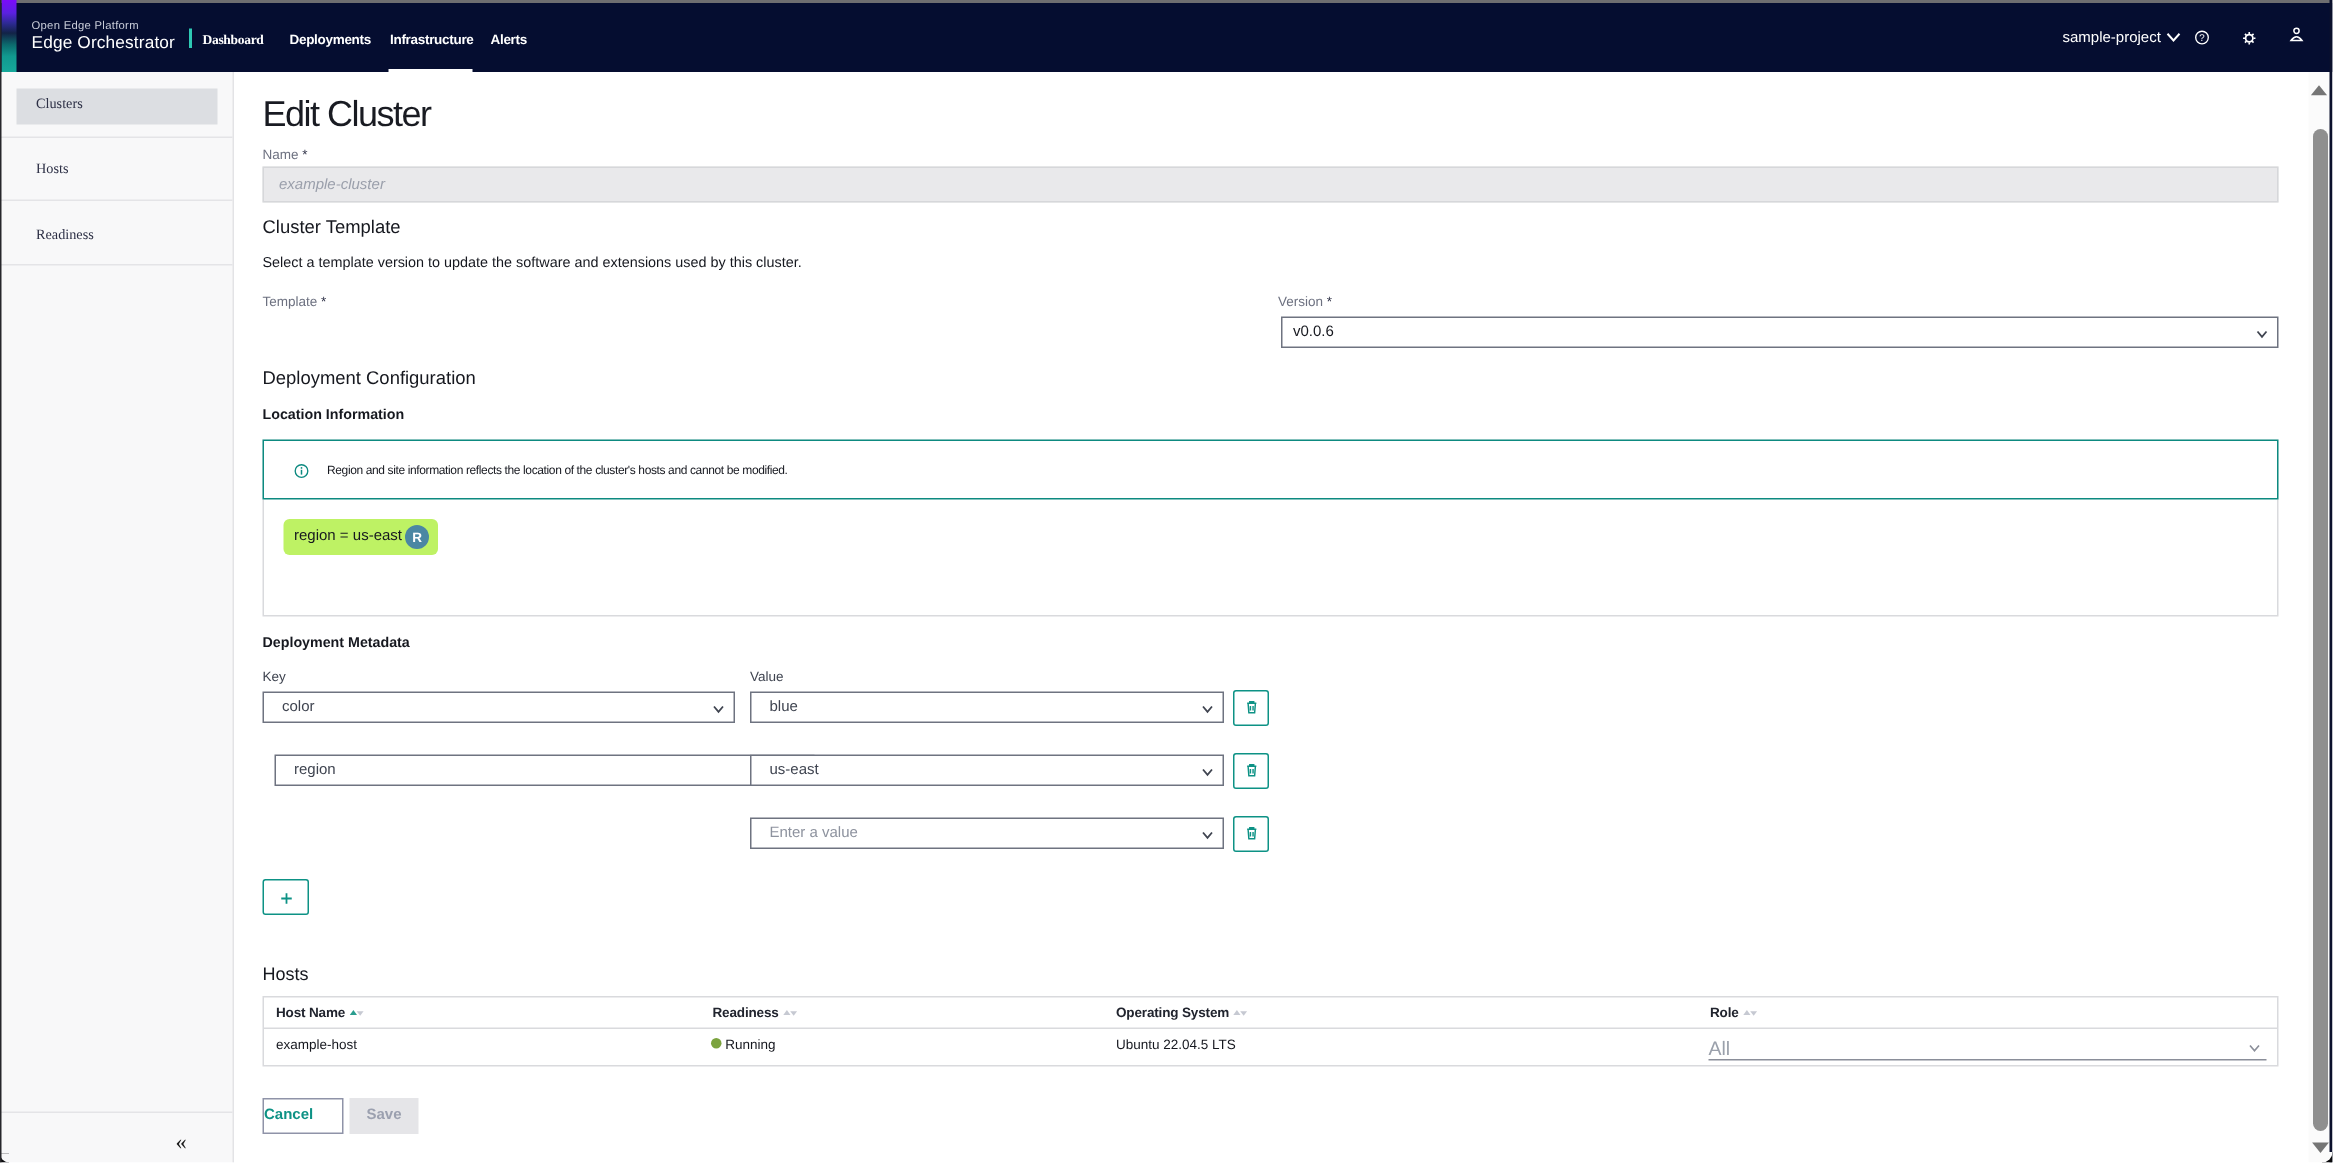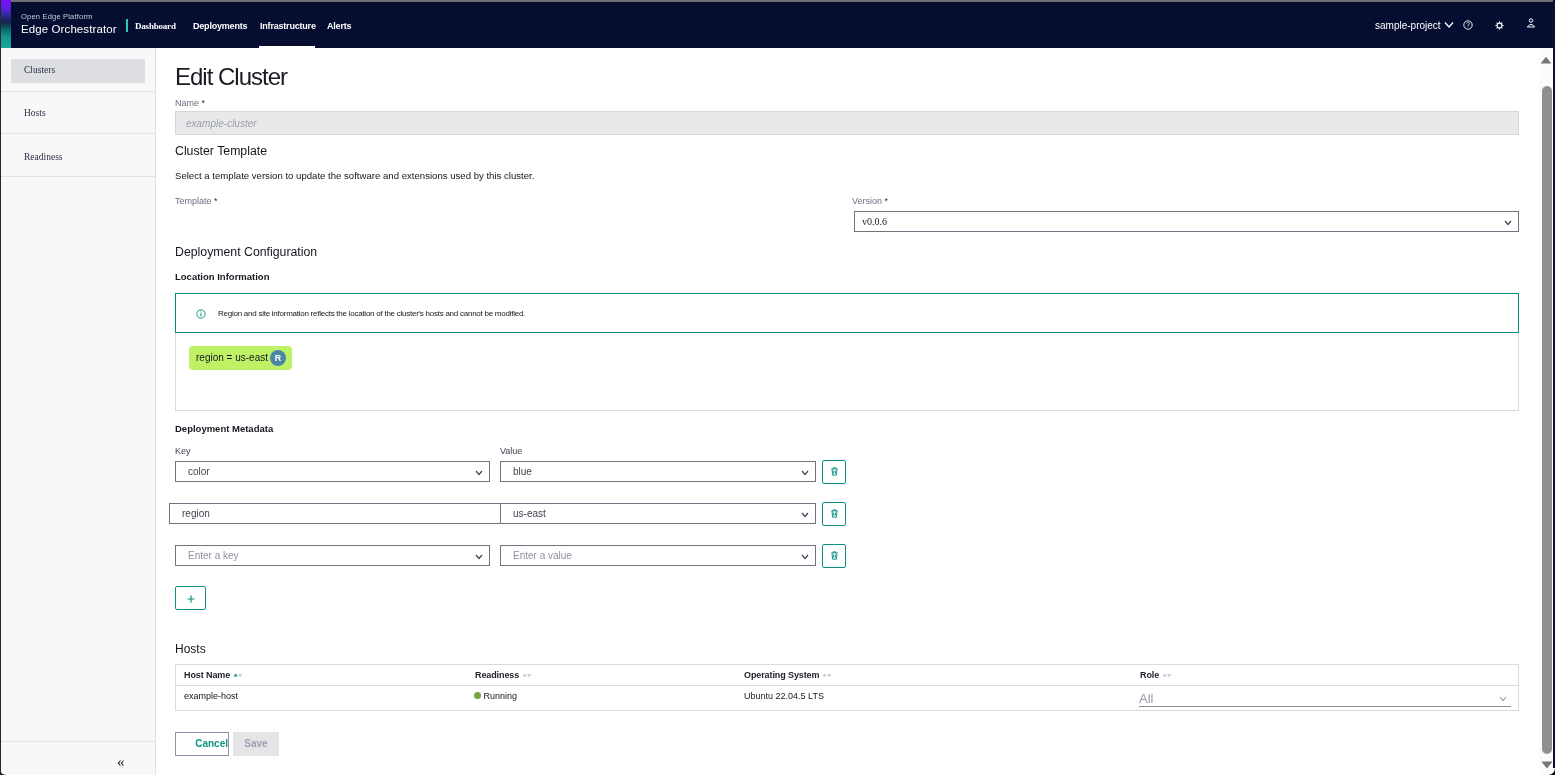--- a/index.html
+++ b/index.html
@@ -59,21 +59,21 @@
 #rbadge { position:absolute; left:81px; top:4px; width:16px; height:16px; border-radius:50%; background:#4b87a3; color:#fff; font-size:9px; font-weight:bold; text-align:center; line-height:16px; }
 
 
 #hosttable { left:19px; top:616px; width:1344px; height:47px; border:1px solid #d9dadd; }
 #hosttable .hdr { position:absolute; top:0; height:20px; font-size:9px; font-weight:bold; color:#21242e; line-height:20px; letter-spacing:-0.1px; }
 #hosttable .cell { position:absolute; top:21px; height:26px; font-size:9px; color:#16181f; line-height:21px; }
 #tbl-divider { position:absolute; left:0; top:20px; width:1342px; height:1px; background:#d9dadd; }
 #role-select { position:absolute; left:963px; top:26px; width:372px; border-bottom:1px solid #8a8e99; height:16px; font-size:13px; color:#9aa0ab; }
 
 
-#cancelbtn { left:19px; top:684px; width:54px; height:24px; border:1px solid #8f93a8; background:#fff; color:#0d9285; font-size:10px; font-weight:bold; text-align:right; line-height:22px; }
+#cancelbtn { left:19px; top:684px; width:54px; height:24px; border:1px solid #8f93a8; background:#fff; color:#0d9285; font-size:10px; font-weight:bold; text-align:left; line-height:22px; }
 #savebtn { left:77px; top:684px; width:46px; height:24px; background:#e5e5e8; color:#9ba0af; font-size:10px; font-weight:bold; text-align:center; line-height:24px; }
 
 
 #sbtrack { left:1539px; top:48px; width:14px; height:727px; background:#fbfbfb; }
 #sbthumb { left:1542px; top:86px; width:10px; height:668px; background:#8f8f8f; border-radius:5px; }
 </style>
 </head>
 <body>
 <div class="abs" id="header"></div>
 <div class="abs" id="topstrip"></div>
@@ -128,21 +128,21 @@
   <h1>Edit Cluster</h1>
   <div class="lbl" style="left:19px;top:50px;">Name <span class="star">*</span></div>
   <div class="abs" id="name-input"></div>
   <div class="abs" id="name-ph">example-cluster</div>
 
   <div class="h2" style="left:19px;top:96px;">Cluster Template</div>
   <div class="body-text" style="left:19px;top:122px;font-size:9.6px;text-align:right;">Select a template version to update the software and extensions used by this cluster.</div>
 
   <div class="lbl" style="left:19px;top:148px;">Template <span class="star">*</span></div>
   <div class="lbl" style="left:696px;top:148px;">Version <span class="star">*</span></div>
-  <div class="dd" style="left:698px;top:163px;width:665px;color:#16181f;padding-left:7px;font-family:Liberation Serif, serif;">v0.0.6
+  <div class="dd" style="left:698px;top:163px;width:665px;color:#16181f;padding-left:7px;">v0.0.6
     <svg class="chev" width="8" height="6" viewBox="0 0 8 6">
         <path d="M1 1 L4 4.5 L7 1" stroke="#3f4450" stroke-width="1.2" fill="none"></path>
       </svg>
   </div>
 
   <div class="h2" style="left:19px;top:197px;">Deployment Configuration</div>
   <div class="h3" style="left:19px;top:223px;">Location Information</div>
 
   <div class="abs" id="locbox"></div>
   <div class="abs" id="infobanner">
@@ -167,35 +167,32 @@
       </svg></div>
   <div class="dd" style="left:344px;top:413px;width:316px;">blue<svg class="chev" width="8" height="6" viewBox="0 0 8 6">
         <path d="M1 1 L4 4.5 L7 1" stroke="#3f4450" stroke-width="1.2" fill="none"></path>
       </svg></div>
   <div class="trashbtn" style="left:666px;top:412px;">
       <svg style="position:absolute;left:7.5px;top:6px;" width="7" height="9" viewBox="0 0 8 10">
         <path d="M0.5 2 H7.5 M2.5 2 V0.8 H5.5 V2 M1.2 2 L1.8 9.2 H6.2 L6.8 2 M3 4 V7.5 M5 4 V7.5" stroke="#0d9285" stroke-width="1.1" fill="none"></path>
       </svg>
     </div>
 
-  <div class="dd" style="left:13px;top:455px;width:360px;">region<svg class="chev" width="8" height="6" viewBox="0 0 8 6">
+  <div class="dd" style="left:27px;top:455px;width:360px;">region<svg class="chev" width="8" height="6" viewBox="0 0 8 6">
         <path d="M1 1 L4 4.5 L7 1" stroke="#3f4450" stroke-width="1.2" fill="none"></path>
       </svg></div>
   <div class="dd" style="left:344px;top:455px;width:316px;">us-east<svg class="chev" width="8" height="6" viewBox="0 0 8 6">
         <path d="M1 1 L4 4.5 L7 1" stroke="#3f4450" stroke-width="1.2" fill="none"></path>
       </svg></div>
   <div class="trashbtn" style="left:666px;top:454px;">
       <svg style="position:absolute;left:7.5px;top:6px;" width="7" height="9" viewBox="0 0 8 10">
         <path d="M0.5 2 H7.5 M2.5 2 V0.8 H5.5 V2 M1.2 2 L1.8 9.2 H6.2 L6.8 2 M3 4 V7.5 M5 4 V7.5" stroke="#0d9285" stroke-width="1.1" fill="none"></path>
       </svg>
     </div>
 
-  <div class="dd" style="left:19px;top:497px;width:315px;"><span class="ph">Enter a key</span><svg class="chev" width="8" height="6" viewBox="0 0 8 6">
-        <path d="M1 1 L4 4.5 L7 1" stroke="#3f4450" stroke-width="1.2" fill="none"></path>
-      </svg></div>
   <div class="dd" style="left:344px;top:497px;width:316px;"><span class="ph">Enter a value</span><svg class="chev" width="8" height="6" viewBox="0 0 8 6">
         <path d="M1 1 L4 4.5 L7 1" stroke="#3f4450" stroke-width="1.2" fill="none"></path>
       </svg></div>
   <div class="trashbtn" style="left:666px;top:496px;">
       <svg style="position:absolute;left:7.5px;top:6px;" width="7" height="9" viewBox="0 0 8 10">
         <path d="M0.5 2 H7.5 M2.5 2 V0.8 H5.5 V2 M1.2 2 L1.8 9.2 H6.2 L6.8 2 M3 4 V7.5 M5 4 V7.5" stroke="#0d9285" stroke-width="1.1" fill="none"></path>
       </svg>
     </div>
 
   <div class="abs" id="plusbtn">

